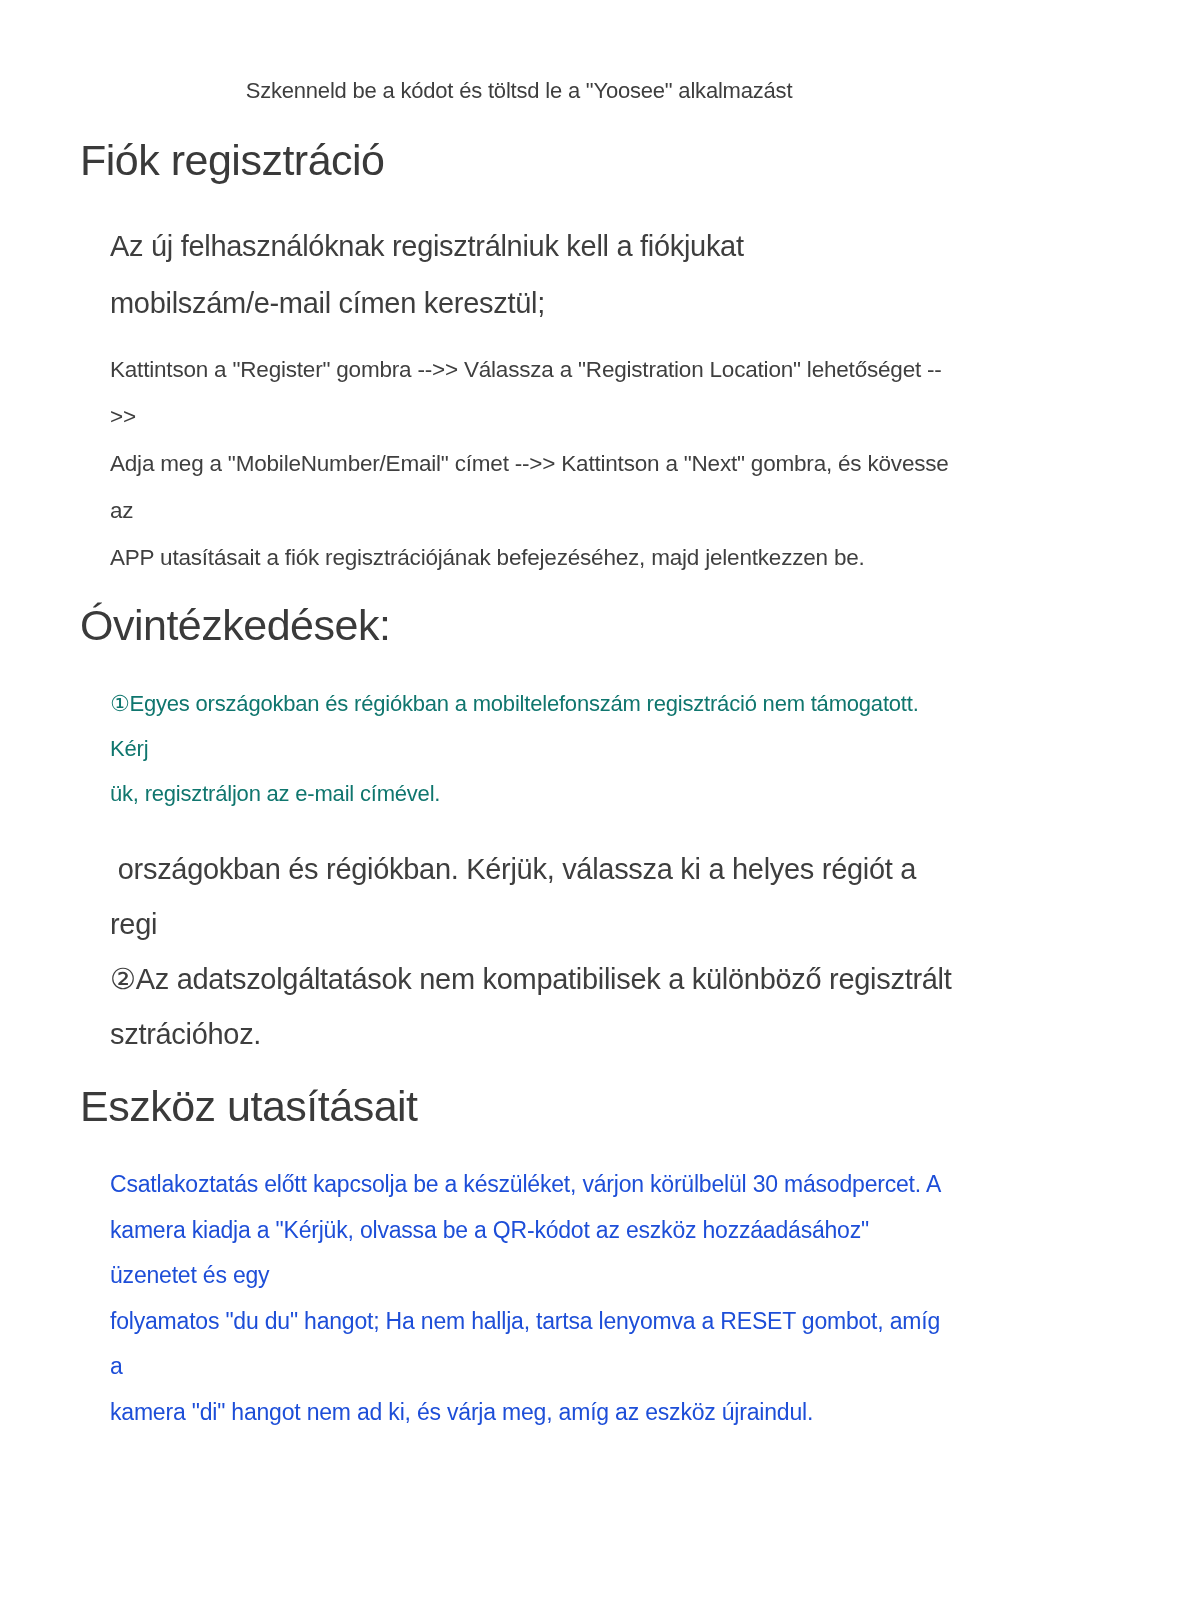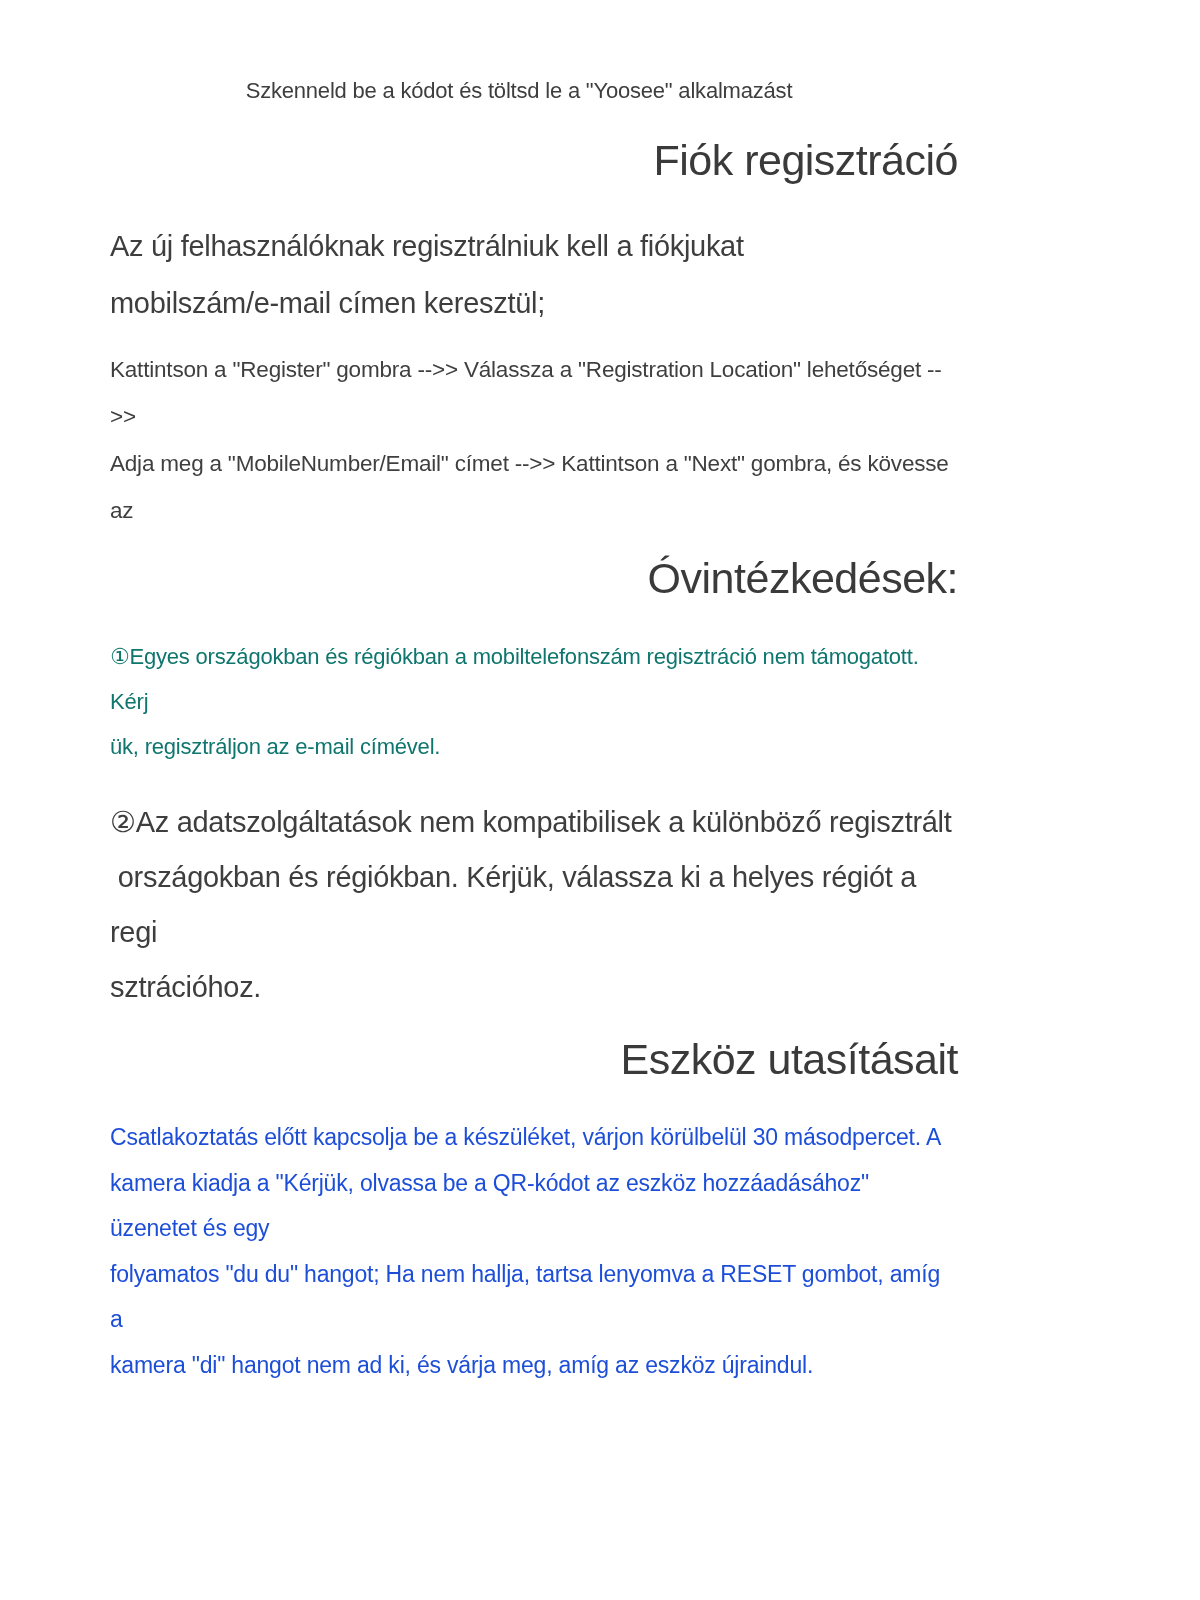--- a/index.html
+++ b/index.html
@@ -27,21 +27,20 @@
     color: #3e3e3e;
     letter-spacing: -0.2px;
   }
   .section-heading {
     font-size: 43px;
     font-weight: 400;
     color: #3a3a3a;
     line-height: 56px;
     margin: 0;
     letter-spacing: -0.5px;
-    text-align: right;
   }
   .h1-heading { margin-top: 28px; }
   .h2-precautions { margin-top: 16px; }
   .h2-poweron { margin-top: 16px; }
 
   .lead {
     margin-top: 30px;
     font-size: 29px;
     line-height: 57px;
     color: #3e3e3e;
@@ -91,32 +90,33 @@
     <h1 class="section-heading h1-heading">Fiók regisztráció</h1>
 
     <div class="lead">
       <div class="line">Az új felhasználóknak regisztrálniuk kell a fiókjukat</div>
       <div class="line">mobilszám/e-mail címen keresztül;</div>
     </div>
 
     <div class="steps">
       <div class="line">Kattintson a "Register" gombra --&gt;&gt; Válassza a "Registration Location" lehetőséget --&gt;&gt;</div>
       <div class="line">Adja meg a "MobileNumber/Email" címet --&gt;&gt; Kattintson a "Next" gombra, és kövesse az</div>
+      <div class="line">APP utasításait a fiók regisztrációjának befejezéséhez, majd jelentkezzen be.</div>
     </div>
 
     <h1 class="section-heading h2-precautions">Óvintézkedések:</h1>
 
     <div class="precaution-small">
       <div class="line">①Egyes országokban és régiókban a mobiltelefonszám regisztráció nem támogatott. Kérj</div>
       <div class="line">ük, regisztráljon az e-mail címével.</div>
     </div>
 
     <div class="precaution-large">
+      <div class="line"> országokban és régiókban. Kérjük, válassza ki a helyes régiót a regi</div>
       <div class="line">②Az adatszolgáltatások nem kompatibilisek a különböző regisztrált</div>
-      <div class="line"> országokban és régiókban. Kérjük, válassza ki a helyes régiót a regi</div>
       <div class="line">sztrációhoz.</div>
     </div>
 
     <h1 class="section-heading h2-poweron">Eszköz utasításait</h1>
 
     <div class="body-par">
       <div class="line">Csatlakoztatás előtt kapcsolja be a készüléket, várjon körülbelül 30 másodpercet. A</div>
       <div class="line">kamera kiadja a "Kérjük, olvassa be a QR-kódot az eszköz hozzáadásához" üzenetet és egy</div>
       <div class="line">folyamatos "du du" hangot; Ha nem hallja, tartsa lenyomva a RESET gombot, amíg a</div>
       <div class="line">kamera "di" hangot nem ad ki, és várja meg, amíg az eszköz újraindul.</div>

